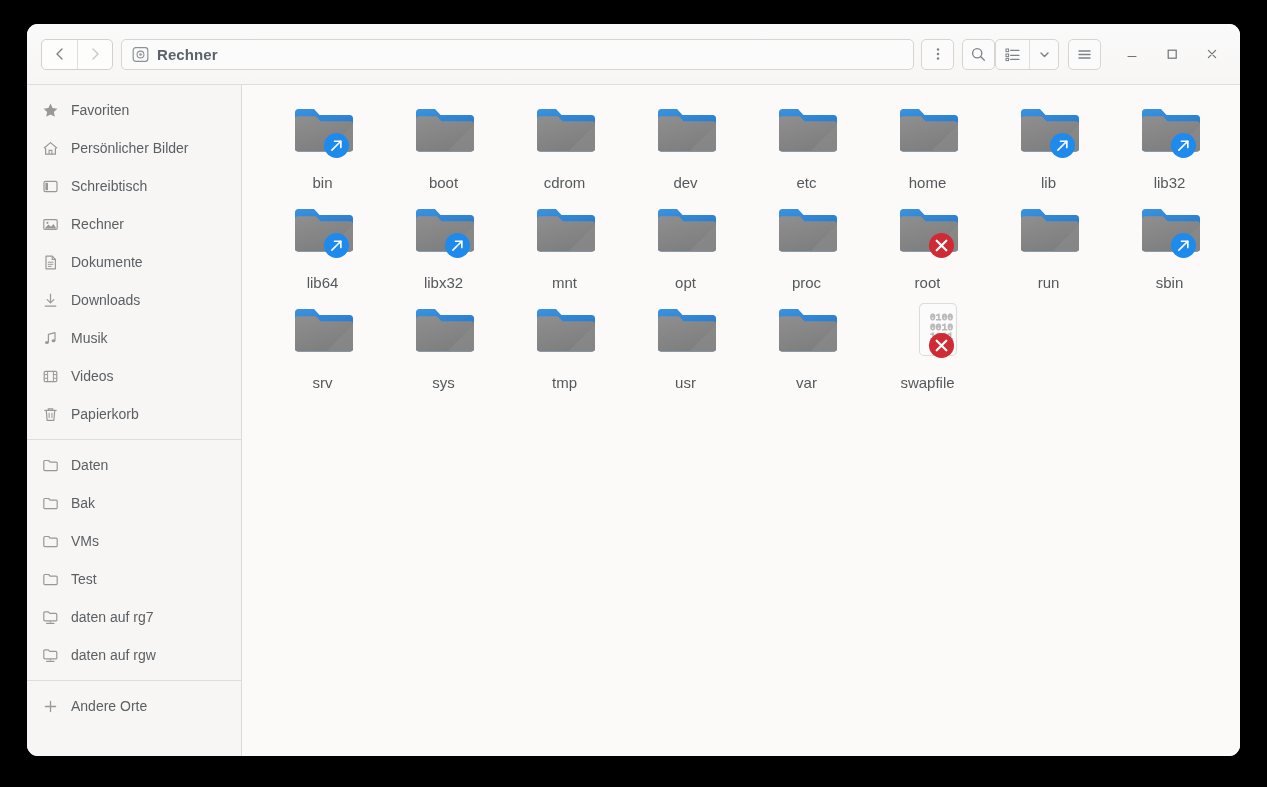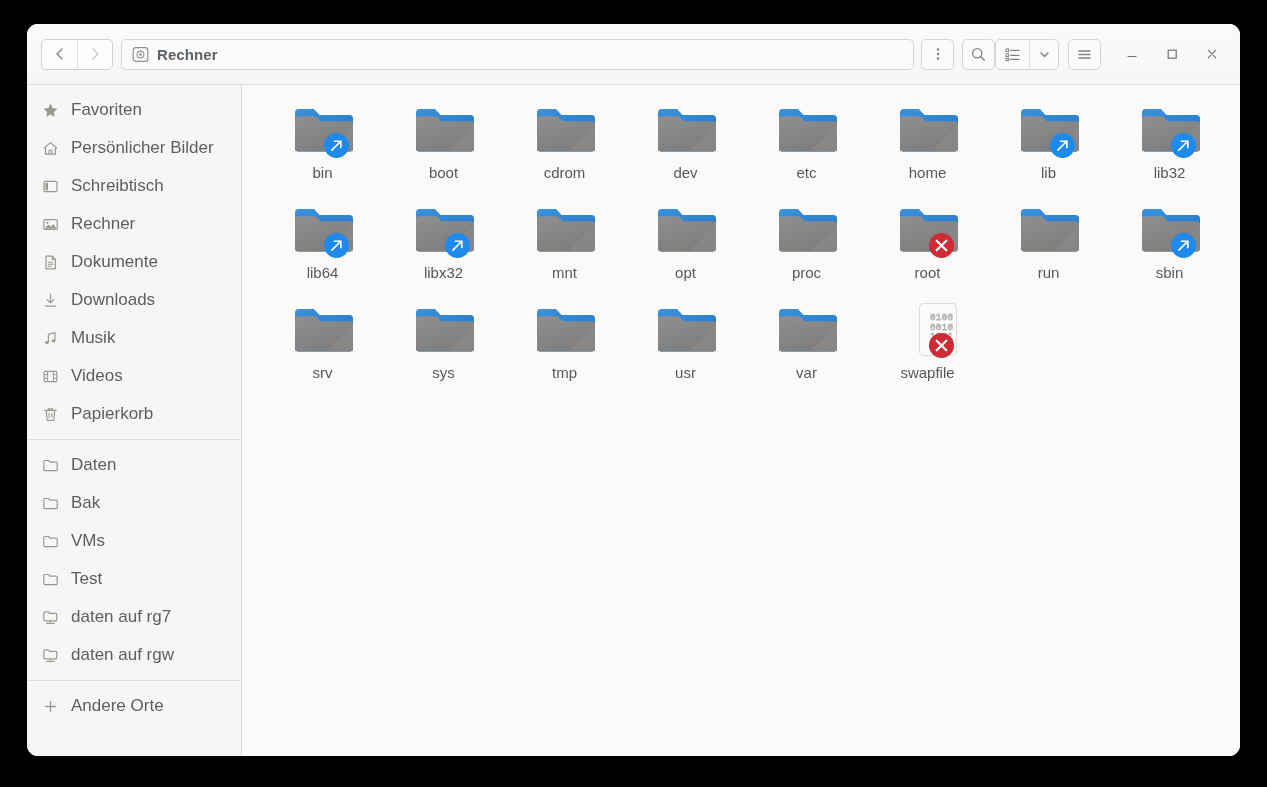--- a/index.html
+++ b/index.html
@@ -123,21 +123,21 @@
     gap: 12px;
     cursor: default;
   }
   .side-item .ico {
     width: 18px; height: 18px;
     display: flex; align-items: center; justify-content: center;
     flex: 0 0 18px;
     color: #9a9894;
   }
   .side-item .lbl {
-    font-size: 17px;
+    font-size: 14px;
     color: #5a5f63;
     white-space: nowrap;
   }
   .side-sep {
     height: 1px;
     background: #e0dcd9;
     margin: 6px 0 6px 0;
   }
 
   
@@ -160,21 +160,21 @@
     flex-direction: column;
     align-items: center;
     cursor: default;
   }
   .cell .iconwrap {
     width: 66px; height: 62px;
     position: relative;
     display: flex; align-items: center; justify-content: flex-end;
   }
   .cell .name {
-    margin-top: 3px;
+    margin-top: 13px;
     font-size: 15px;
     color: #55595c;
     white-space: nowrap;
     max-width: 118px;
     overflow: hidden;
     text-overflow: ellipsis;
     text-align: center;
   }
 
   

